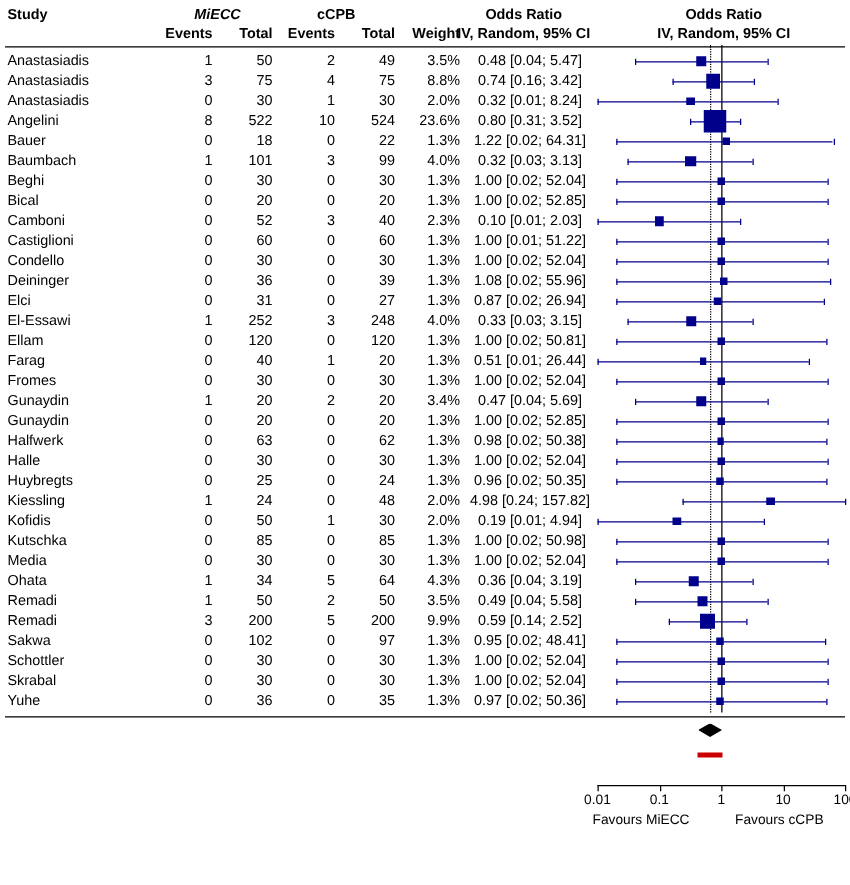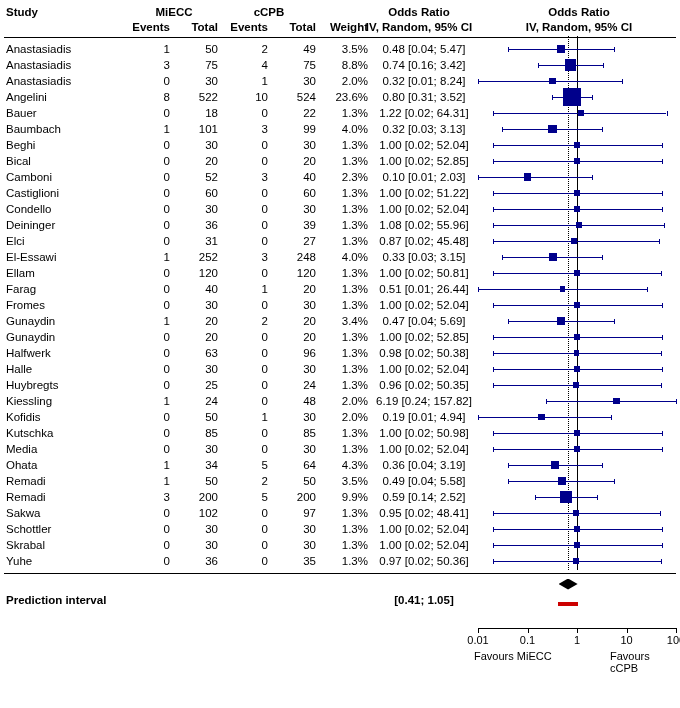--- a/index.html
+++ b/index.html
@@ -19,21 +19,21 @@
   .col-t1{position:absolute;left:172px;width:46px;text-align:right;}
   .col-e2{position:absolute;left:222px;width:46px;text-align:right;}
   .col-t2{position:absolute;left:270px;width:46px;text-align:right;}
   .col-w{position:absolute;left:318px;width:50px;text-align:right;}
   .col-or{position:absolute;left:372px;width:104px;text-align:center;}
 
   .hdr{font-weight:bold;}
   .hdr-row1{position:absolute;top:6px;height:14px;}
   .hdr-row2{position:absolute;top:21px;height:14px;}
 
-  .grp-mi{position:absolute;left:130px;width:88px;text-align:center;font-weight:bold;top:6px;}
+  .grp-mi{position:absolute;left:130px;width:88px;text-align:center;font-weight:bold;top:6px;font-style:italic;}
   .grp-cc{position:absolute;left:222px;width:94px;text-align:center;font-weight:bold;top:6px;}
   .grp-or{position:absolute;left:360px;width:118px;text-align:center;font-weight:bold;top:6px;}
   .grp-plot{position:absolute;left:484px;width:190px;text-align:center;font-weight:bold;top:6px;}
   .grp-or2{position:absolute;left:360px;width:118px;text-align:center;font-weight:bold;top:21px;}
   .grp-plot2{position:absolute;left:484px;width:190px;text-align:center;font-weight:bold;top:21px;}
 
   .rule{position:absolute;left:4px;width:672px;height:1px;background:#000;}
 
   .row{position:absolute;left:0;width:680px;height:16px;line-height:16px;}
 
@@ -166,21 +166,21 @@
         <span class="col-w">2.3%</span>
         <span class="col-or">0.10 [0.01;   2.03]</span>
       </div>
       <div class="row" style="top: 185px;">
         <span class="col-study">Castiglioni</span>
         <span class="col-e1">0</span>
         <span class="col-t1">60</span>
         <span class="col-e2">0</span>
         <span class="col-t2">60</span>
         <span class="col-w">1.3%</span>
-        <span class="col-or">1.00 [0.02; 51.22]</span>
+        <span class="col-or">1.00 [0.01; 51.22]</span>
       </div>
       <div class="row" style="top: 201px;">
         <span class="col-study">Condello</span>
         <span class="col-e1">0</span>
         <span class="col-t1">30</span>
         <span class="col-e2">0</span>
         <span class="col-t2">30</span>
         <span class="col-w">1.3%</span>
         <span class="col-or">1.00 [0.02; 52.04]</span>
       </div>
@@ -193,21 +193,21 @@
         <span class="col-w">1.3%</span>
         <span class="col-or">1.08 [0.02; 55.96]</span>
       </div>
       <div class="row" style="top: 233px;">
         <span class="col-study">Elci</span>
         <span class="col-e1">0</span>
         <span class="col-t1">31</span>
         <span class="col-e2">0</span>
         <span class="col-t2">27</span>
         <span class="col-w">1.3%</span>
-        <span class="col-or">0.87 [0.02; 45.48]</span>
+        <span class="col-or">0.87 [0.02; 26.94]</span>
       </div>
       <div class="row" style="top: 249px;">
         <span class="col-study">El-Essawi</span>
         <span class="col-e1">1</span>
         <span class="col-t1">252</span>
         <span class="col-e2">3</span>
         <span class="col-t2">248</span>
         <span class="col-w">4.0%</span>
         <span class="col-or">0.33 [0.03;   3.15]</span>
       </div>
@@ -254,21 +254,21 @@
         <span class="col-e2">0</span>
         <span class="col-t2">20</span>
         <span class="col-w">1.3%</span>
         <span class="col-or">1.00 [0.02; 52.85]</span>
       </div>
       <div class="row" style="top: 345px;">
         <span class="col-study">Halfwerk</span>
         <span class="col-e1">0</span>
         <span class="col-t1">63</span>
         <span class="col-e2">0</span>
-        <span class="col-t2">96</span>
+        <span class="col-t2">62</span>
         <span class="col-w">1.3%</span>
         <span class="col-or">0.98 [0.02; 50.38]</span>
       </div>
       <div class="row" style="top: 361px;">
         <span class="col-study">Halle</span>
         <span class="col-e1">0</span>
         <span class="col-t1">30</span>
         <span class="col-e2">0</span>
         <span class="col-t2">30</span>
         <span class="col-w">1.3%</span>
@@ -283,21 +283,21 @@
         <span class="col-w">1.3%</span>
         <span class="col-or">0.96 [0.02; 50.35]</span>
       </div>
       <div class="row" style="top: 393px;">
         <span class="col-study">Kiessling</span>
         <span class="col-e1">1</span>
         <span class="col-t1">24</span>
         <span class="col-e2">0</span>
         <span class="col-t2">48</span>
         <span class="col-w">2.0%</span>
-        <span class="col-or">6.19 [0.24; 157.82]</span>
+        <span class="col-or">4.98 [0.24; 157.82]</span>
       </div>
       <div class="row" style="top: 409px;">
         <span class="col-study">Kofidis</span>
         <span class="col-e1">0</span>
         <span class="col-t1">50</span>
         <span class="col-e2">1</span>
         <span class="col-t2">30</span>
         <span class="col-w">2.0%</span>
         <span class="col-or">0.19 [0.01;   4.94]</span>
       </div>
@@ -519,35 +519,31 @@
       <div class="cap" style="left: 14.901px; top: 523px;"></div>
       <div class="cap" style="left: 183.253px; top: 523px;"></div>
       <div class="box" style="width: 5.84856px; height: 5.84856px; left: 95.4209px; top: 522.076px;"></div>
       <div class="diamond" style="width: 19.1184px; height: 11px; left: 80.5082px; top: 542.5px; clip-path: polygon(0% 50%, 50% 0%, 100% 50%, 50% 100%);"></div>
       <div class="predbar" style="left: 79.8328px; width: 20.2161px; top: 566px;"></div>
     </div>
 
   <div class="rule" style="top:573px;"></div>
 
 
-  <div class="row bold" style="top:592px;">
-    <span class="col-study" style="width:170px;">Prediction interval</span>
-    <span class="col-or">[0.41;   1.05]</span>
-  </div>
 
 
   <div id="axis">
       <div class="axis-line"></div>
       <div class="tick" style="left: 0px;"></div>
       <div class="ticklbl" style="left: -20px; width: 40px;">0.01</div>
       <div class="tick" style="left: 49.5px;"></div>
       <div class="ticklbl" style="left: 29.5px; width: 40px;">0.1</div>
       <div class="tick" style="left: 99px;"></div>
       <div class="ticklbl" style="left: 79px; width: 40px;">1</div>
       <div class="tick" style="left: 148.5px;"></div>
       <div class="ticklbl" style="left: 128.5px; width: 40px;">10</div>
       <div class="tick" style="left: 198px;"></div>
       <div class="ticklbl" style="left: 178px; width: 40px;">100</div>
       <div class="fav" style="left: -4px;">Favours MiECC</div>
-      <div class="fav" style="left: 116px; padding-left: 16px;">Favours cCPB</div>
+      <div class="fav" style="left: 94px; padding-left: 16px;">Favours cCPB</div>
     </div>
 
 </div>
 
 </body></html>

